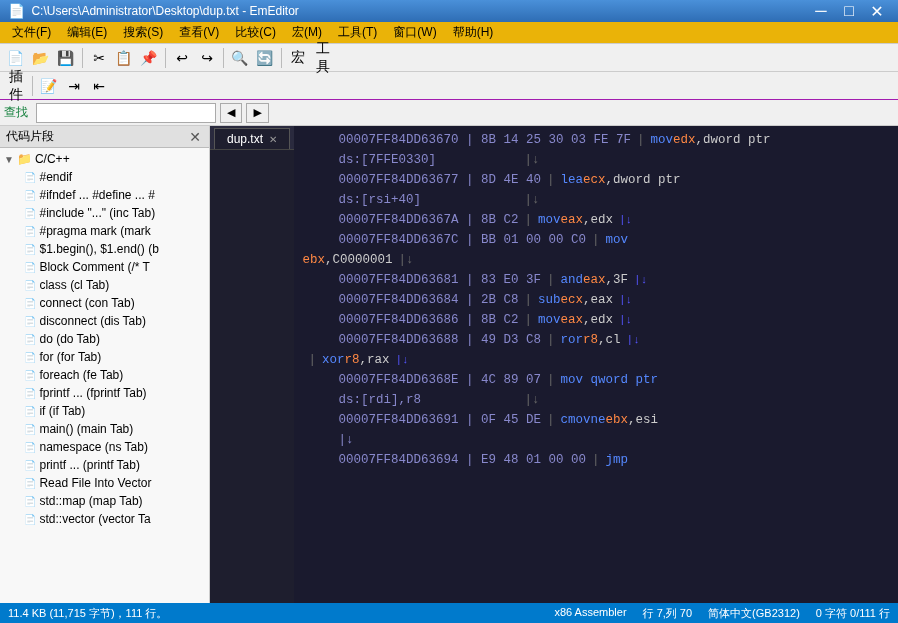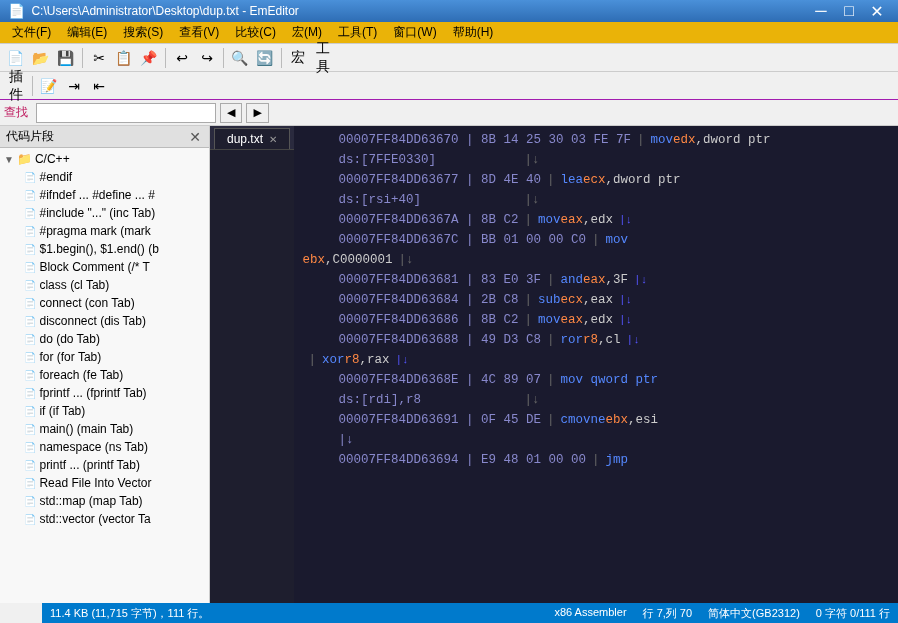--- a/index.html
+++ b/index.html
@@ -82,21 +82,21 @@
     
     #search-bar {
       background: #f0f0f0;
       height: 26px;
       display: flex;
       align-items: center;
       padding: 2px 4px;
       border-bottom: 1px solid #ccc;
       gap: 4px;
     }
-    #search-label { font-size: 12px; color: #be185d; padding-right: 4px; text-align: right; }
+    #search-label { font-size: 12px; color: #15803d; padding-right: 4px; text-align: right; }
     #search-input {
       width: 180px;
       height: 20px;
       border: 1px solid #aaa;
       background: white;
       font-size: 12px;
       padding: 0 4px;
     }
     .search-btn {
       height: 20px;
@@ -234,21 +234,20 @@
     #status-bar {
       background: #007acc;
       color: white;
       height: 20px;
       display: flex;
       align-items: center;
       padding: 0 8px;
       font-size: 11px;
       gap: 20px;
       justify-content: space-between;
-      margin-left: 42px;
     }
     .status-section { display: flex; gap: 16px; }
   </style>
 </head>
 <body>
 
 <div id="title-bar">
   <div class="title-text">
     <span class="title-icon">📄</span>
     <span>C:\Users\Administrator\Desktop\dup.txt - EmEditor</span>

